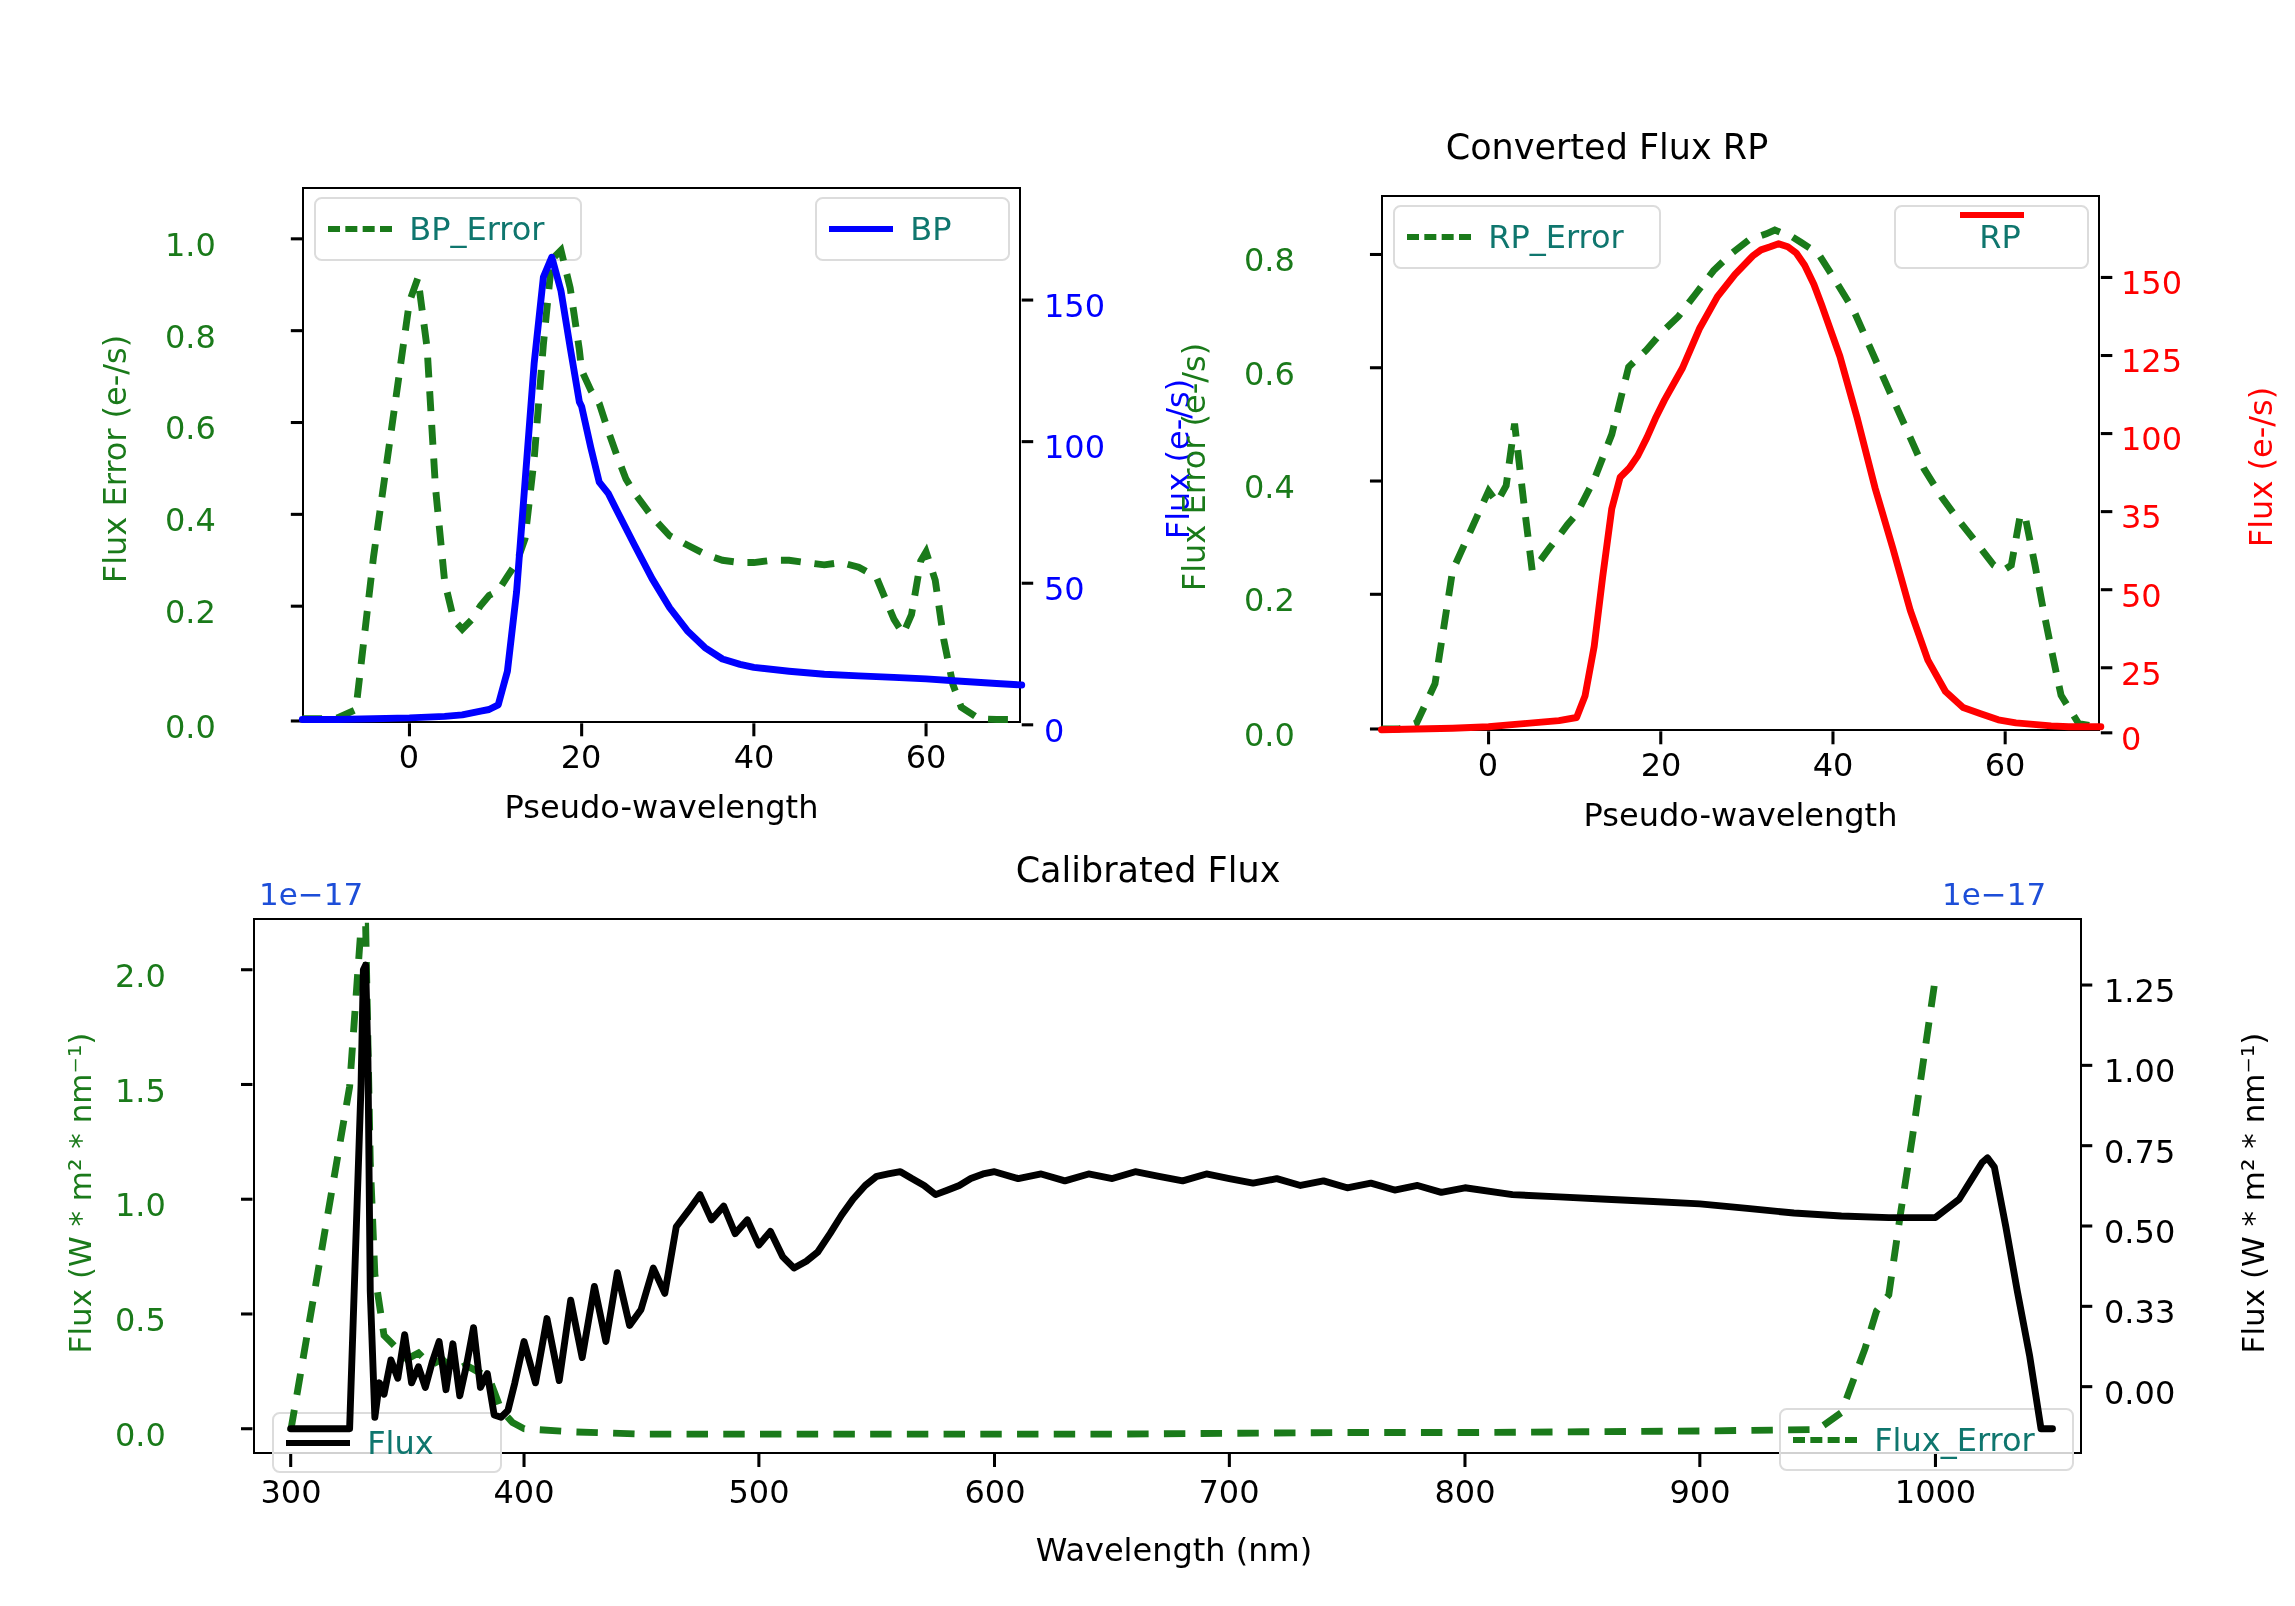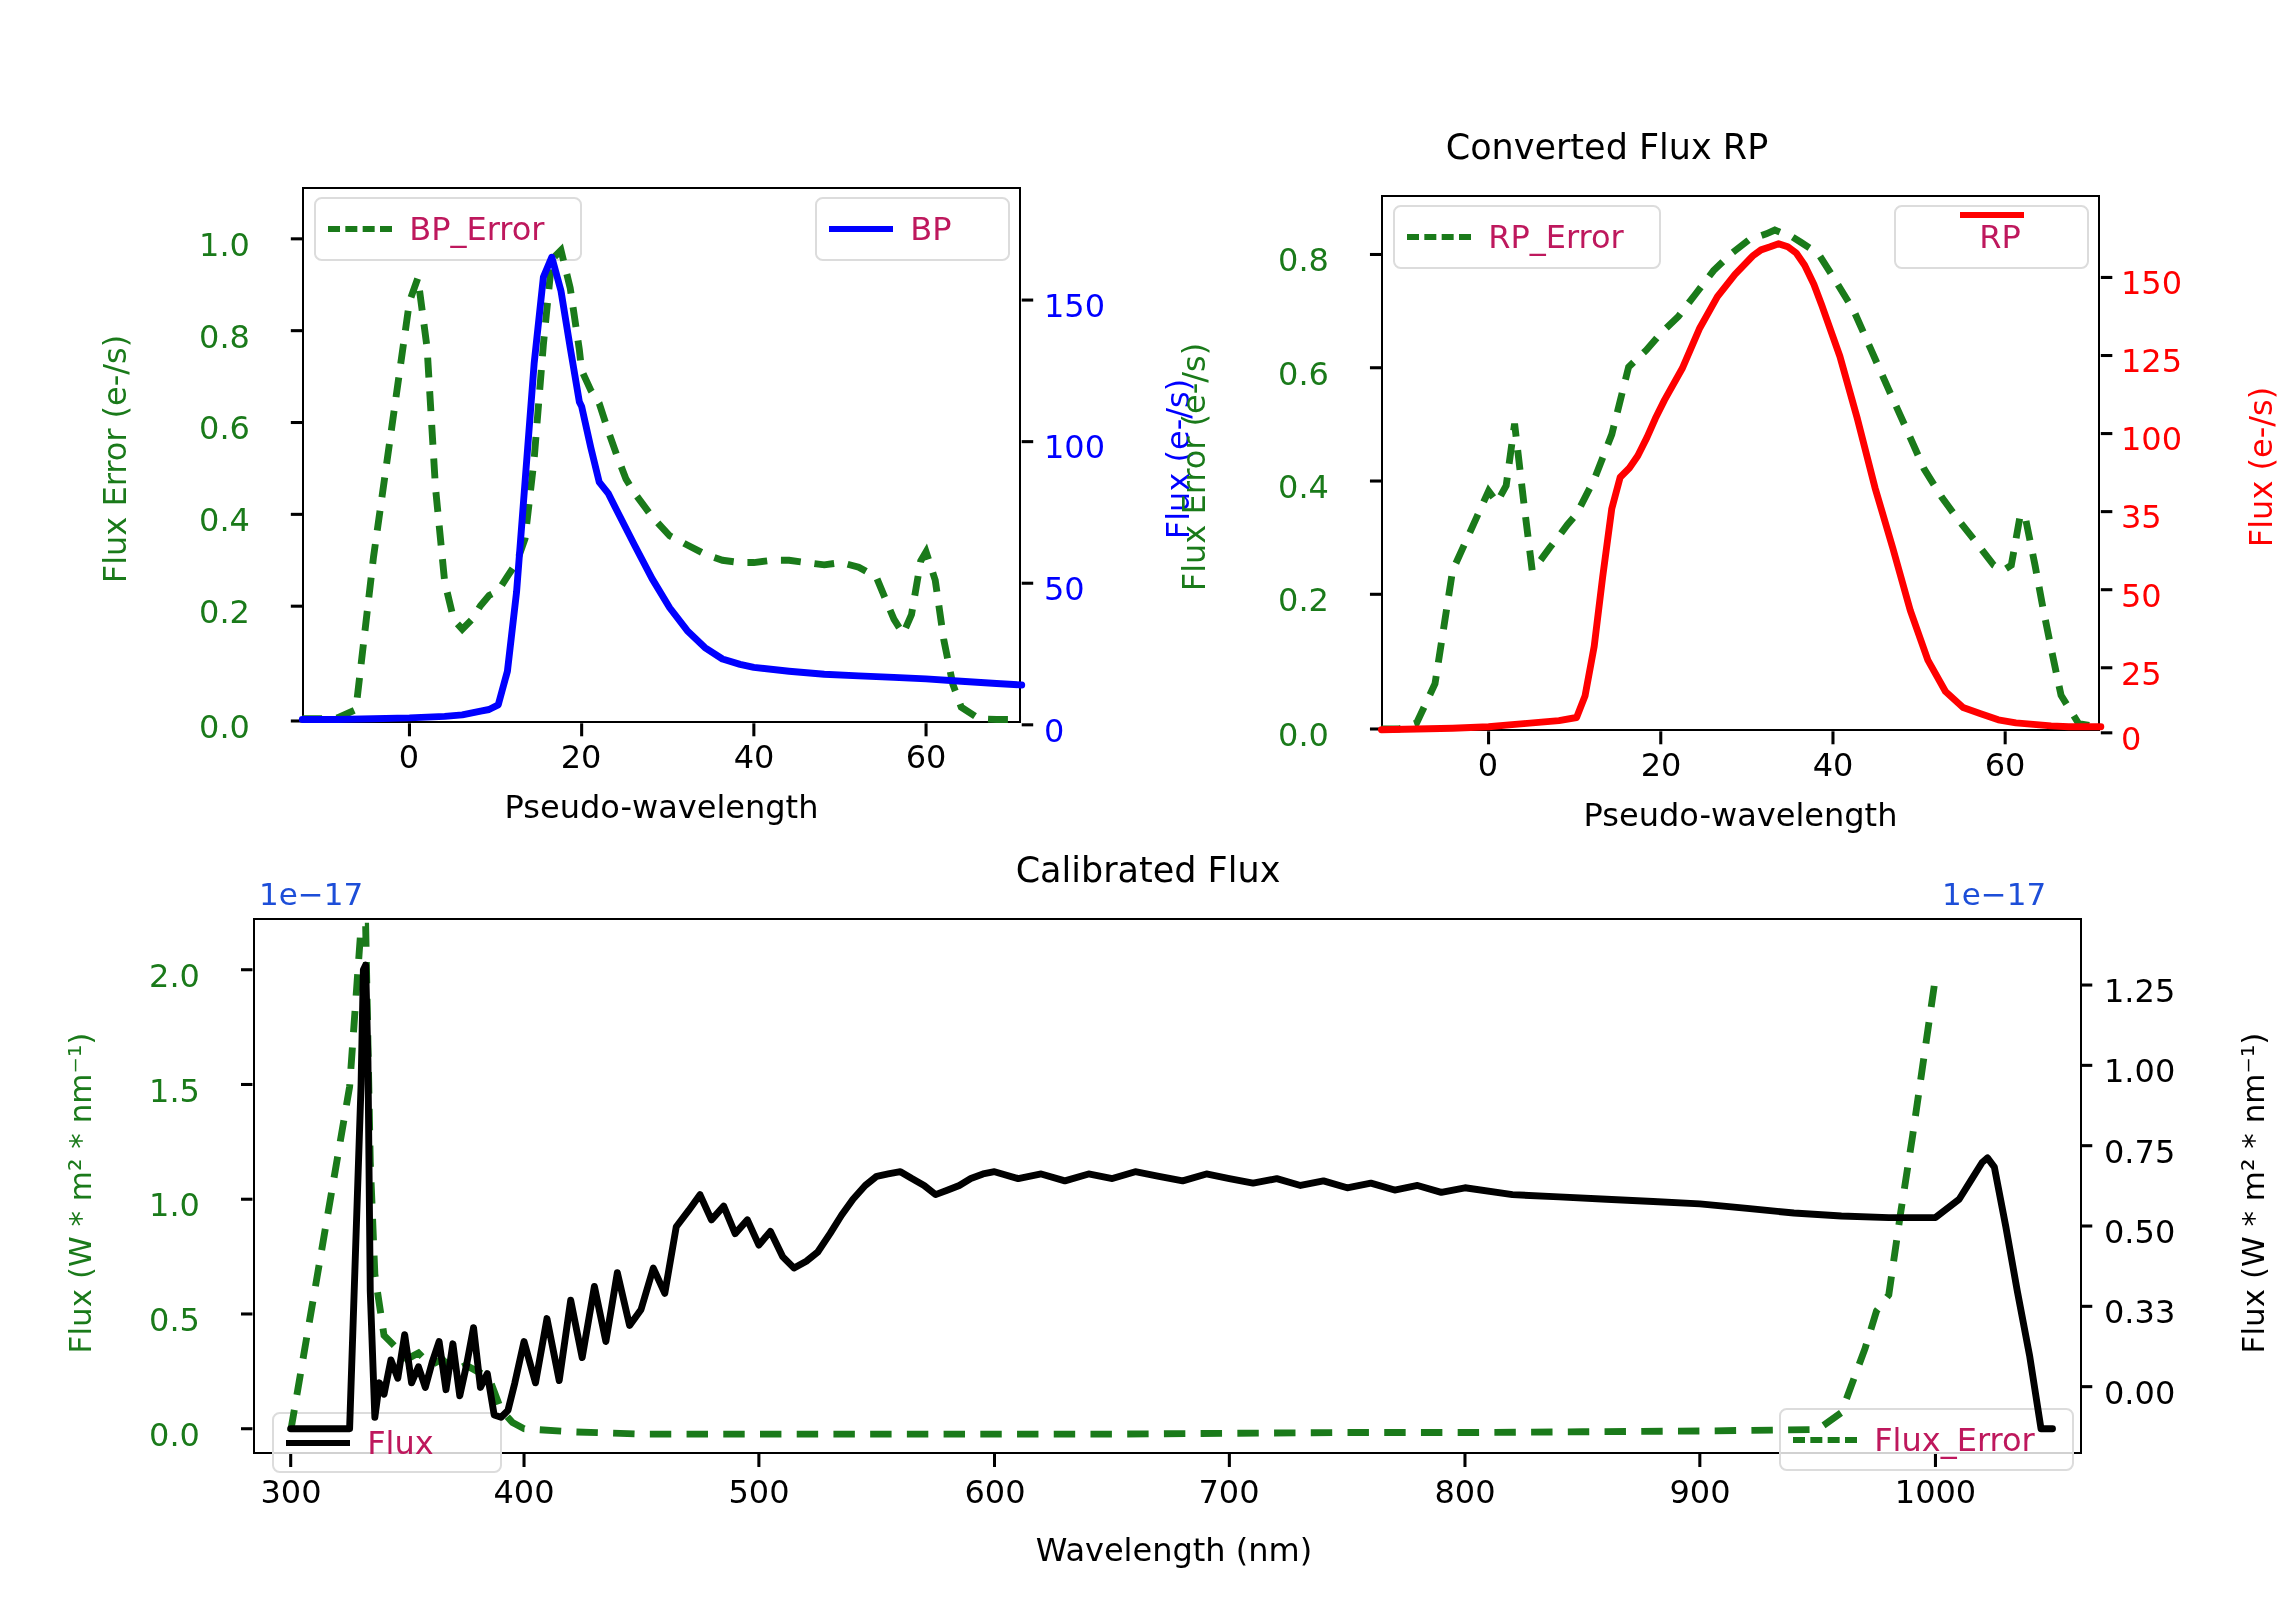--- a/index.html
+++ b/index.html
@@ -3,30 +3,30 @@
 <meta charset="utf-8">
 <style>
   html,body{margin:0;padding:0;background:#fff;}
   body{width:2295px;height:1607px;font-family:"DejaVu Sans",sans-serif;overflow:hidden;}
   .figure{position:relative;width:2295px;height:1607px;background:#fff;}
   .panel{position:absolute;}
   .ptitle{position:absolute;text-align:center;font-size:35px;color:#000;white-space:nowrap;}
   .axlabel{position:absolute;font-size:32px;white-space:nowrap;}
   .ytitle{transform-origin:center center;}
   .tick{position:absolute;font-size:32px;white-space:nowrap;}
-  .tick.l{text-align:center;}
+  .tick.l{text-align:left;}
   .tick.r{text-align:left;}
   .green{color:#1a7a1a;}
   .blue{color:#0000ff;}
   .red{color:#ff0000;}
   .black{color:#000;}
   .plotbox{position:absolute;border:2.3px solid #000;box-sizing:border-box;background:transparent;}
   .legend{position:absolute;border:2.3px solid #dcdcdc;border-radius:7.7px;background:rgba(255,255,255,0.82);
           display:flex;align-items:center;padding:4.6px 12.2px;box-sizing:border-box;}
-  .legend .lbl{font-size:32px;color:#be185d;white-space:nowrap;margin-left:17px;}
+  .legend .lbl{font-size:32px;color:#0f766e;white-space:nowrap;margin-left:17px;}
   .lswatch{width:64px;height:0;border-top-width:6.1px;border-top-style:solid;}
   .lswatch.dash{border-top-style:dashed;}
   .offtext{position:absolute;font-size:31px;color:#1d4ed8;white-space:nowrap;}
   svg{position:absolute;left:0;top:0;overflow:visible;}
 </style>
 </head>
 <body>
 
 <div class="figure">
 

